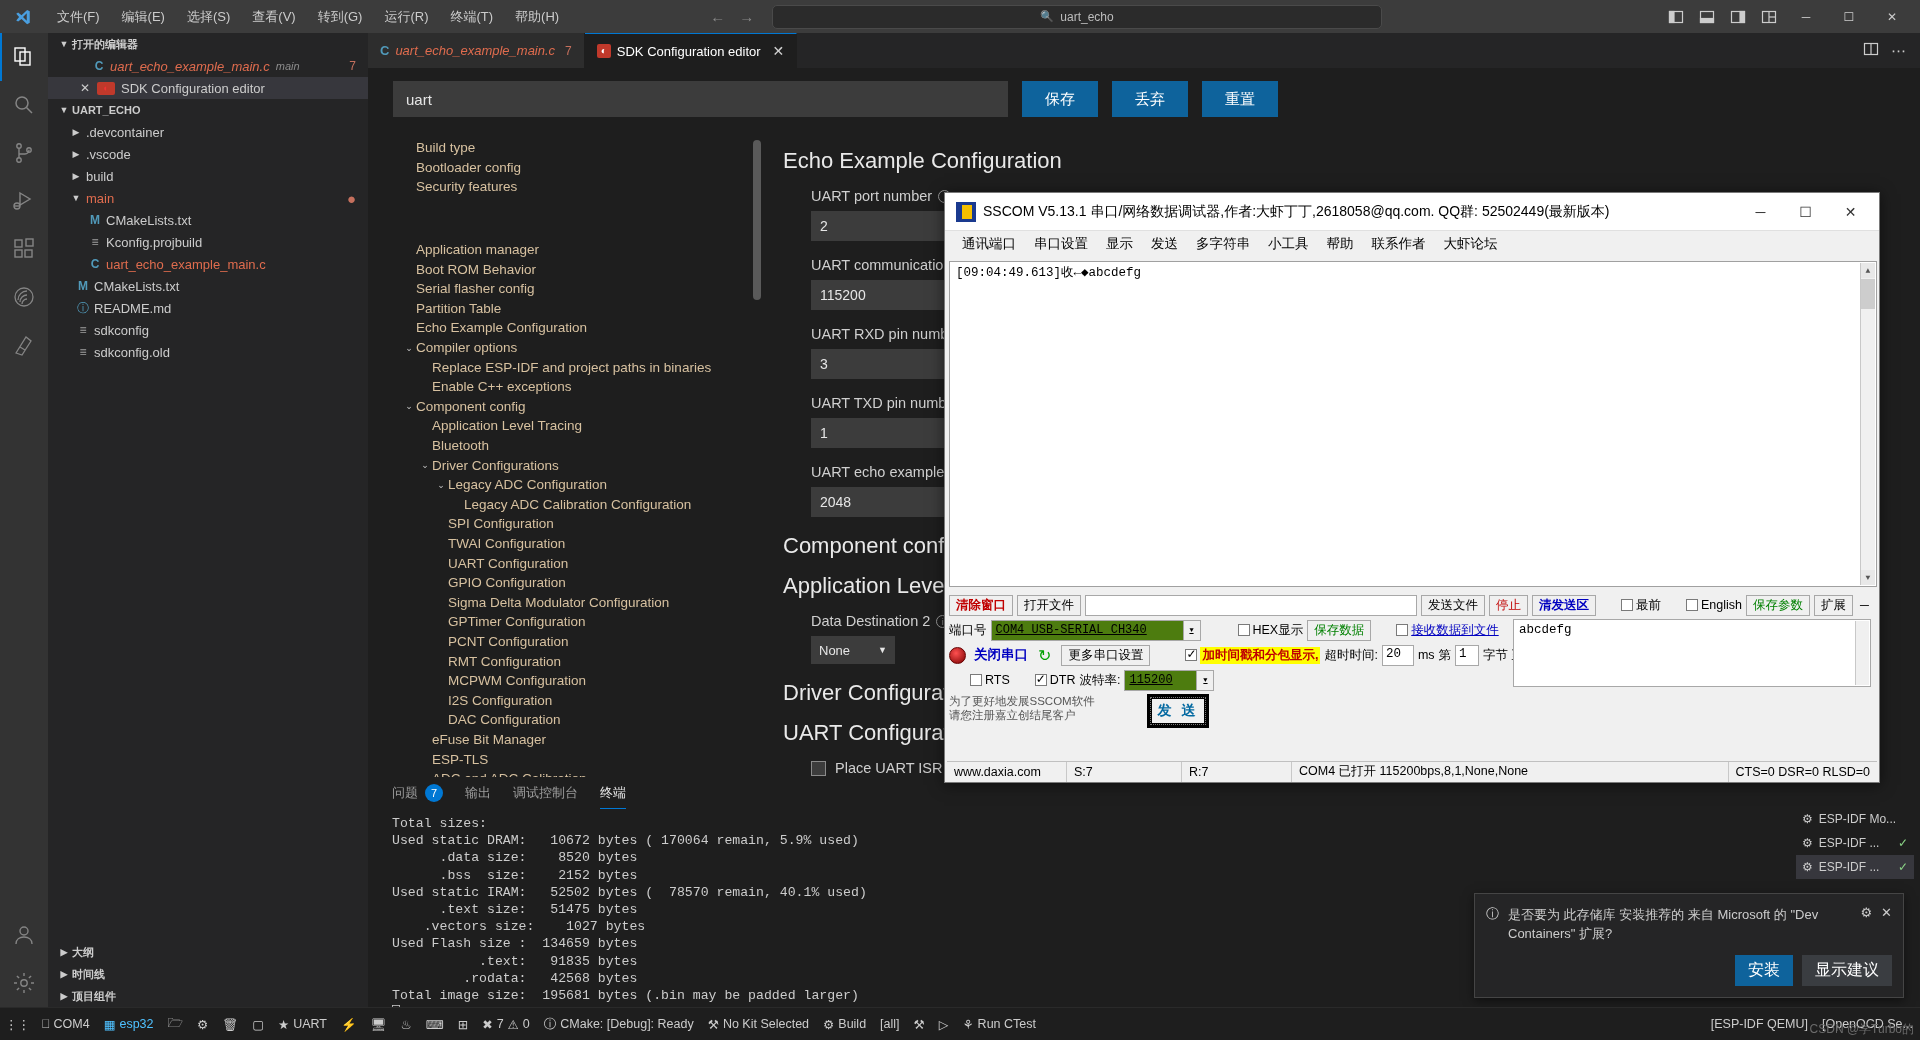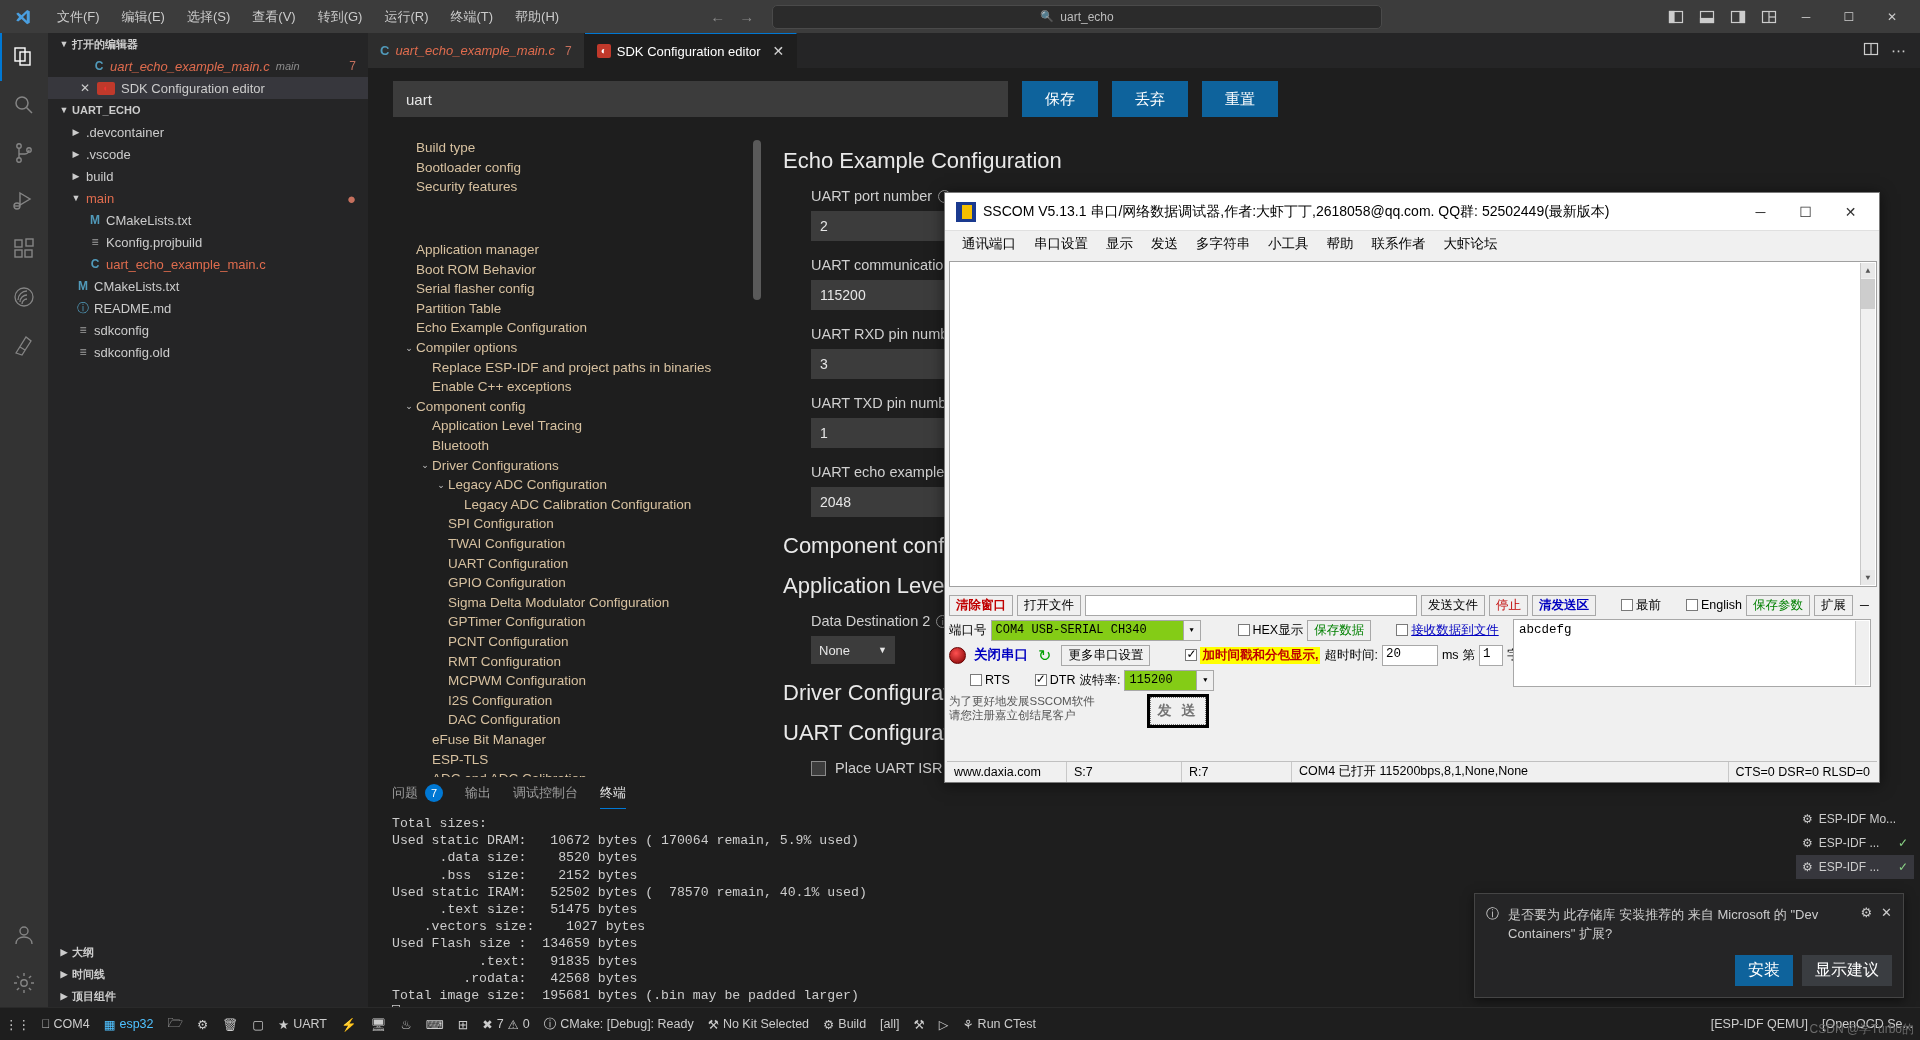--- a/index.html
+++ b/index.html
@@ -137,30 +137,30 @@
   .ss-btn { border:1px solid #a8a8a8; background:#f0f0f0; padding:1px 6px; height:21px;
             display:flex; align-items:center; white-space:nowrap; font-size:12.5px;}
   .ss-btn.red { color:#c00000; font-weight:bold; }
   .ss-btn.redt { color:#c00000; }
   .ss-btn.green { color:#008000; }
   .ss-btn.blue { color:#0000c0; }
   .ss-txt-in { border:1px solid #a8a8a8; background:#fff; height:21px; }
   .ss-chk { display:flex; align-items:center; gap:3px; white-space:nowrap;margin-left:21px;}
   .cbx { width:12px; height:12px; border:1px solid #7a7a7a; background:#fff; display:inline-block; position:relative;}
   .cbx.on::after { content:"\2713"; position:absolute; left:0px; top:-3px; font-size:12px; color:#000; }
-  .ss-sel { border:1px solid #a8a8a8; background:#84cc16; height:21px; display:flex; align-items:center;
-            padding-left:4px; font-family:"Liberation Mono", monospace; font-size:12px; white-space:nowrap;}
+  .ss-sel { border:1px solid #a8a8a8; background:#4d7c0f; height:21px; display:flex; align-items:center;
+            padding-left:4px; font-family:"Liberation Mono", monospace; font-size:12px; white-space:nowrap;text-decoration:underline;}
   .ss-sel .dd { margin-left:auto; width:17px; height:19px; background:#f0f0f0; border-left:1px solid #a8a8a8;
                 display:flex; align-items:center; justify-content:center; font-size:7px;}
   .hl-yellow { background:#ffff00; color:#c00000; font-weight:bold; padding:0 2px;}
   #ss-sendbox { position:absolute; left:568px; top:28px; width:358px; height:68px; background:#fff;
                 border:1px solid #a8a8a8; font-family:"Liberation Mono", monospace; font-size:12.5px; padding:3px 5px;}
   #ss-sendbox-sb{position:absolute;right:1px;top:1px;bottom:1px;width:14px;background:#f0f0f0;border-left:1px solid #c8c8c8;}
-  #ss-sendbtn { border:3px solid #000000; background:#f0f0f0; width:62px; height:34px;
-                display:flex; align-items:center; justify-content:center; color:#737373;
+  #ss-sendbtn { border:5px solid #000000; background:#f0f0f0; width:62px; height:34px;
+                display:flex; align-items:center; justify-content:center; color:#0369a1;
                 font-weight:bold; font-size:14px; letter-spacing:3px; outline:1px dotted #777; outline-offset:-4px;}
   #ss-regtext { font-size:11.5px; color:#555; line-height:14px; width:180px;}
   #ss-ad { position:absolute; left:2px; top:548px; width:930px; height:22px; display:flex; align-items:center;
            background:#f0f0f0; border-top:1px solid #c0c0c0; font-size:12px; white-space:nowrap; overflow:hidden;}
   #ss-status { position:absolute; left:2px; bottom:1px; width:930px; height:20px; display:flex; align-items:center;
                font-size:12.5px; background:#f0f0f0; border-top:1px solid #c0c0c0;}
   #ss-status div { padding:0 7px; height:20px; display:flex; align-items:center; border-right:1px solid #c8c8c8;}
   .ss-power { width:17px; height:17px; border-radius:50%; background:radial-gradient(circle at 40% 35%, #ff5050, #7a0000);
               border:1px solid #600; }
 
@@ -678,20 +678,21 @@
     <span>串口设置</span>
     <span>显示</span>
     <span>发送</span>
     <span>多字符串</span>
     <span>小工具</span>
     <span>帮助</span>
     <span>联系作者</span>
     <span>大虾论坛</span>
   </div>
   <div id="ss-log">
+    <div>[09:04:49.613]收←◆abcdefg</div>
     <div id="ss-log-sb">
       <div class="arr">▲</div>
       <div class="thumb"></div>
       <div class="arr bot">▼</div>
     </div>
   </div>
 
   <div id="ss-ctrl">
 
     <div class="ss-row">
@@ -750,21 +751,21 @@
       <div class="ss-power"></div>
       <div style="color:#0000c0;font-weight:bold;font-size:13.5px;padding:0 4px;">关闭串口</div>
       <div style="color:#00a000;font-size:16px;padding:0 2px;">↻</div>
       <div class="ss-btn" style="margin-left:4px">更多串口设置</div>
       <div style="width:6px"></div>
       <div class="ss-chk">
         <span class="cbx on"></span>
         <span class="hl-yellow">加时间戳和分包显示,</span>
       </div>
       <span>超时时间:</span>
-      <div class="ss-txt-in" style="width:56px;padding:1px 3px;font-family:'Liberation Mono',monospace;">20</div>
+      <div class="ss-txt-in" style="width:32px;padding:1px 3px;font-family:'Liberation Mono',monospace;">20</div>
       <span>ms</span>
       <span>第</span>
       <div class="ss-txt-in" style="width:24px;padding:1px 3px;font-family:'Liberation Mono',monospace;">1</div>
       <span>字节 至</span>
       <div class="ss-sel" style="width:52px">
         <span>末尾</span>
         <span class="dd">▼</span>
       </div>
       <span>加校验</span>
       <div class="ss-sel" style="width:92px">

